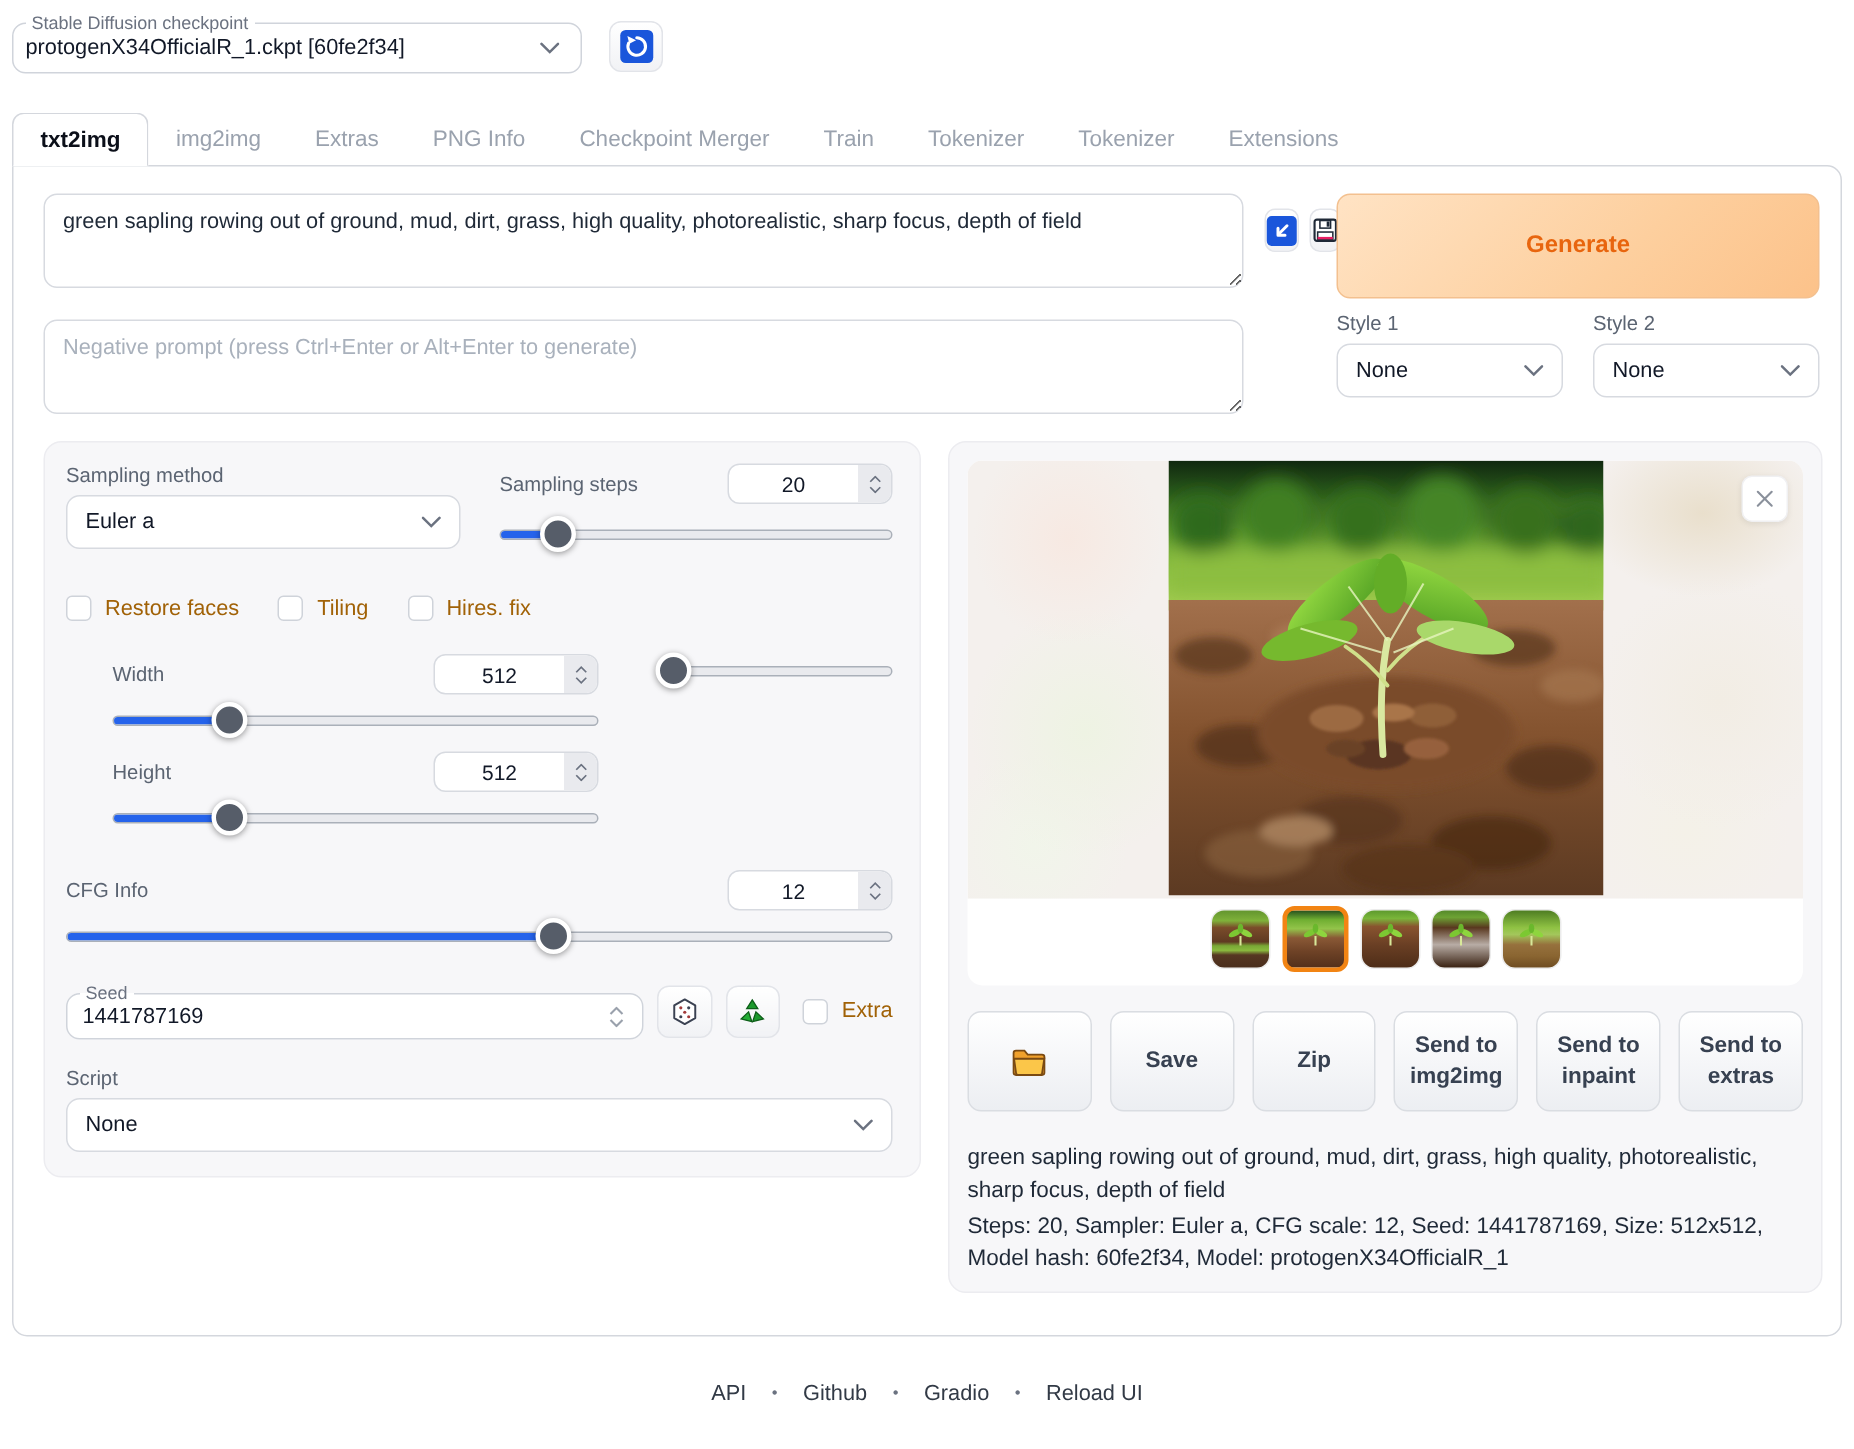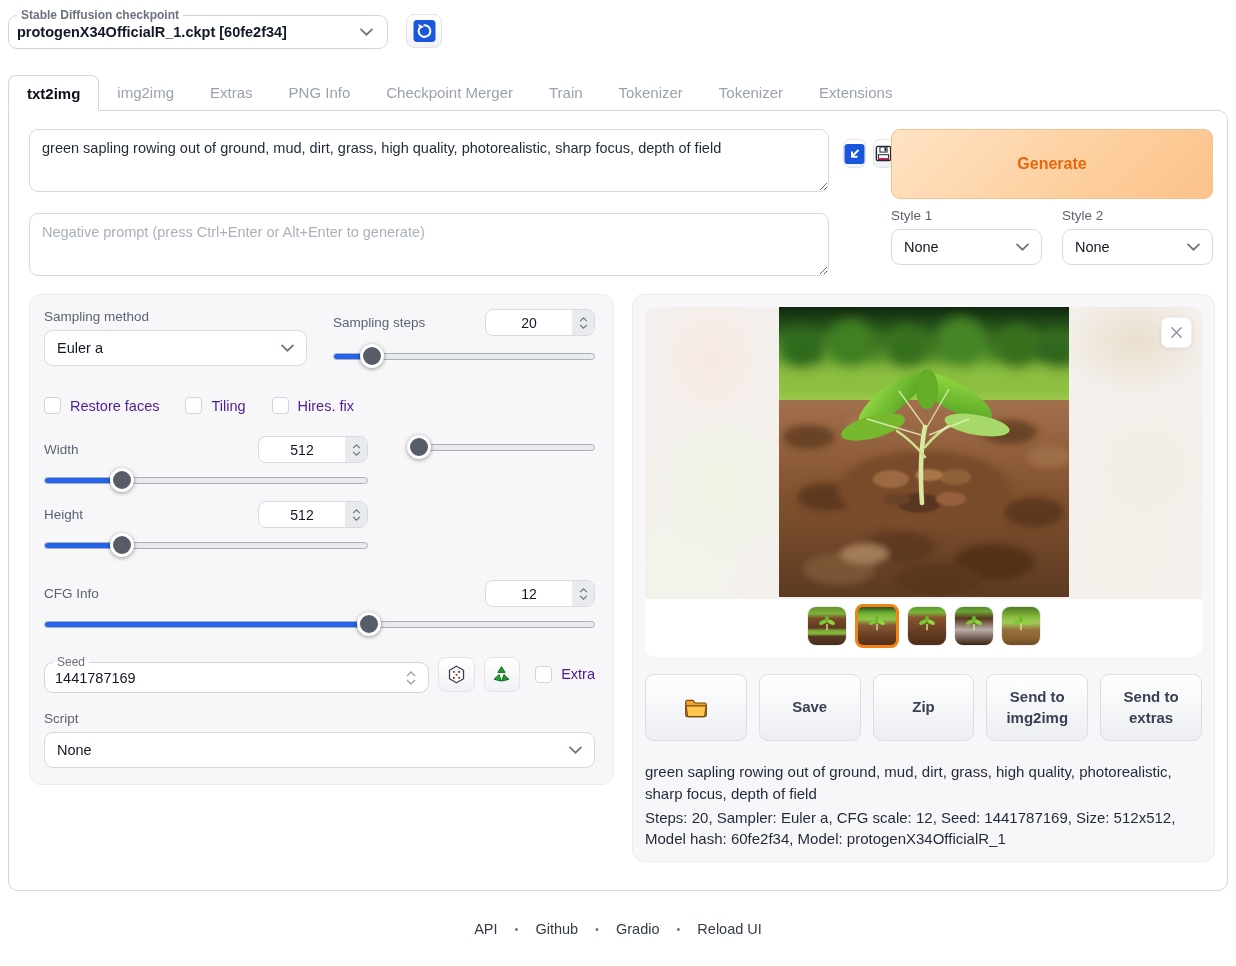--- a/index.html
+++ b/index.html
@@ -3,21 +3,21 @@
 <meta charset="utf-8">
 <style>
   * { box-sizing: border-box; margin: 0; padding: 0; }
   html,body { background:#ffffff; font-family:"Liberation Sans","DejaVu Sans",sans-serif; color:#1f2937; }
   .page { width:1236px; padding:8px 8px 0 8px; }
 
   
   .header { display:flex; gap:18px; align-items:flex-start; margin-left:0; }
   fieldset.legendbox { border:1px solid #d0d4db; border-radius:9px; background:#fff; }
   fieldset.legendbox legend { font-size:12px; color:#6b7280; padding:0 4px; margin-left:8px; }
-  .ckpt { width:380px;font-weight:bold; }
+  .ckpt { width:380px; }
   .ckpt-inner { display:flex; align-items:center; justify-content:space-between; padding:2px 14px 8px 8px; font-size:14.5px; color:#111827; cursor:pointer; }
   .iconbtn { border:1px solid #e2e4e9; background:linear-gradient(#ffffff,#f1f2f5); border-radius:8px; display:flex; align-items:center; justify-content:center; cursor:pointer; }
   .refresh-btn { width:36px; height:34px; margin-top:6px; }
 
   
   .tabbar { display:flex; margin-top:26px; position:relative; z-index:2; }
   .tab { padding:9px 18px 8px 18px; font-size:15px; color:#9aa2ae; cursor:pointer; }
   .tab.active { background:#fff; border:1px solid #d4d7dd; border-bottom:1px solid #fff; margin-bottom:-1px; border-radius:8px 8px 0 0; color:#0b0f19; font-weight:700; }
 
   
@@ -60,23 +60,23 @@
   .spin svg { display:block; }
 
   .slider { position:relative; height:22px; cursor:pointer; }
   .slider .track { position:absolute; left:0; right:0; top:8px; height:7px; background:#e9eaee; border:1px solid #aab0b9; border-radius:5px; overflow:hidden; }
   .slider .fill { height:100%; background:#2563eb; }
   .slider .knob { position:absolute; top:11px; width:24px; height:24px; transform:translate(-50%,-50%); background:#565d69; border:3px solid #fff; border-radius:50%; box-shadow:0 1px 4px rgba(0,0,0,.4); }
 
   .cbrow { display:flex; gap:26px; margin-top:30px; }
   .cb { display:flex; align-items:center; gap:9px; cursor:pointer; }
   .cb .box { width:17px; height:17px; background:#fff; border:1px solid #cfd3da; border-radius:4px; }
-  .cb .cblbl { font-size:14.5px; color:#4c1d95; font-weight:500; }
-
-  .dimsgrid { display:flex; gap:44px; margin-top:22px; }
+  .cb .cblbl { font-size:14.5px; color:#a16207; font-weight:500; }
+
+  .dimsgrid { display:flex; gap:44px; margin-top:22px;margin-left:31px; }
   .dims-a { width:324px; }
   .dims-b { flex:1; }
   .dimrow { margin-bottom:10px; }
   .cfgrow { margin-top:14px; }
 
   .seedrow { display:flex; align-items:center; gap:9px; margin-top:20px; }
   .seedbox { width:412px; }
   .seed-inner { display:flex; align-items:center; padding:1px 6px 6px 10px; }
   .seed-inner input { flex:1; border:none; outline:none; font-size:14.5px; color:#111827; font-family:inherit; background:transparent; }
   .seedbtn { width:39px; height:35px; border-radius:8px; }
@@ -540,20 +540,21 @@
         <div class="actionrow">
           <button class="action">
             <svg width="26" height="22" viewBox="0 0 24 20">
                 <path d="M2.5 4.5 a1.5 1.5 0 0 1 1.5 -1.5 h5.2 l2 2.4 h8.8 a1.5 1.5 0 0 1 1.5 1.5 v9.6 a1.5 1.5 0 0 1 -1.5 1.5 h-16 a1.5 1.5 0 0 1 -1.5 -1.5 z" fill="#f0a12c" stroke="#7a4a12" stroke-width="1.1"></path>
                 <path d="M2.8 8 h18.6 l-1.4 9.2 a1.3 1.3 0 0 1 -1.3 0.8 h-13.3 a1.3 1.3 0 0 1 -1.3 -0.8 z" fill="#fbc649" stroke="#7a4a12" stroke-width="1.1"></path>
               </svg>
           </button>
           <button class="action">Save</button>
           <button class="action">Zip</button>
           <button class="action">Send to img2img</button>
+          <button class="action">Send to inpaint</button>
           <button class="action">Send to extras</button>
         </div>
 
         <div class="outinfo">
           <p>green sapling rowing out of ground, mud, dirt, grass, high quality, photorealistic, sharp focus, depth of field</p>
           <p>Steps: 20, Sampler: Euler a, CFG scale: 12, Seed: 1441787169, Size: 512x512, Model hash: 60fe2f34, Model: protogenX34OfficialR_1</p>
           <div class="rp-bottom-pad"></div>
         </div>
       </div>
     </div>

